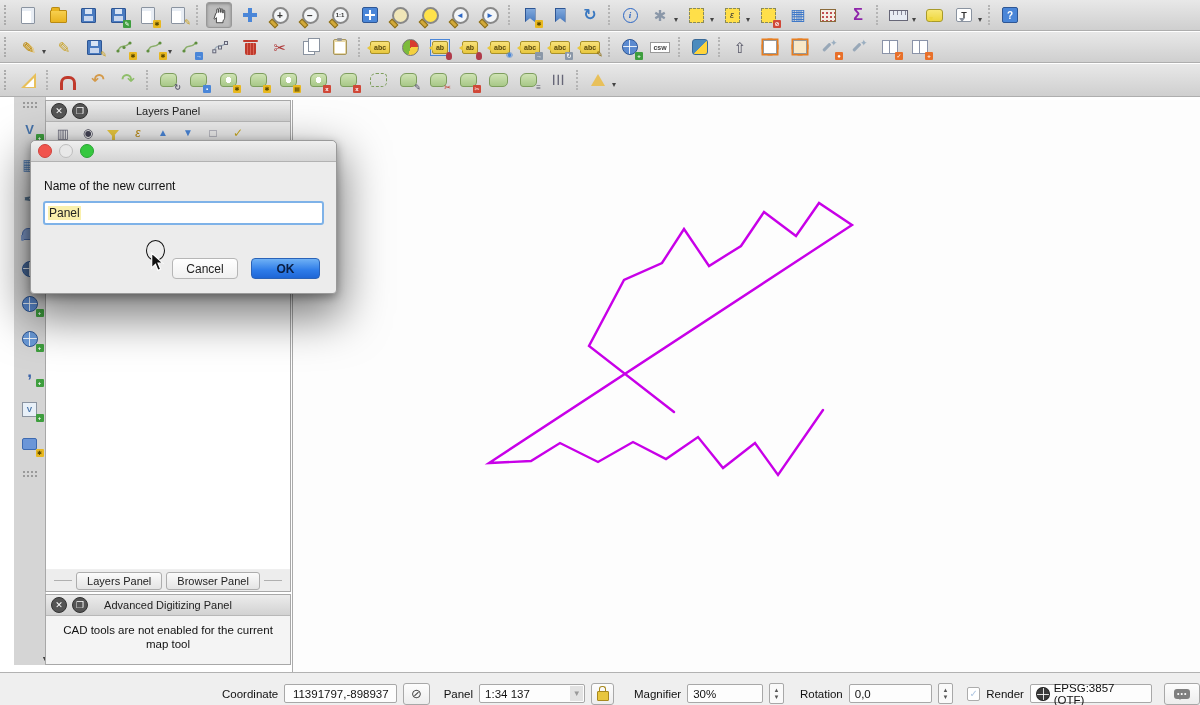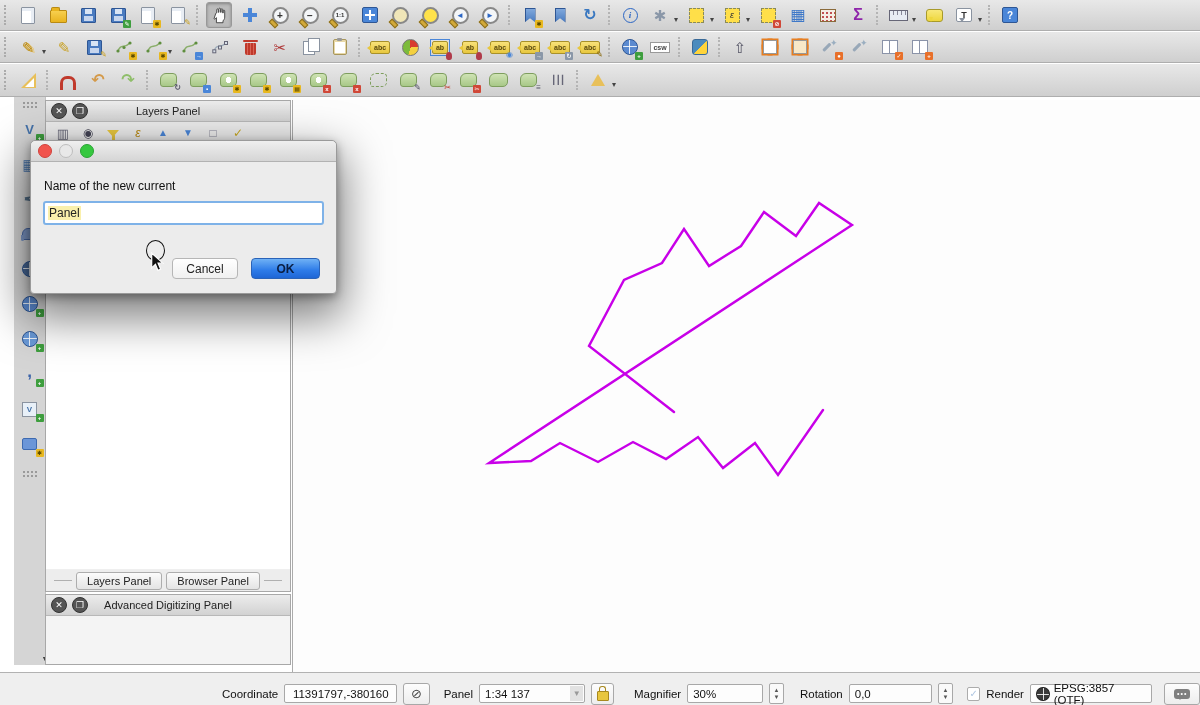--- a/index.html
+++ b/index.html
@@ -605,20 +605,21 @@
       <span class="tabline"></span>
     </div>
   </div>
 
   <div class="panel" id="adv-panel">
     <div class="phead">
       <span class="pbtn">✕</span>
       <span class="pbtn">❐</span>
       <span class="ptitle">Advanced Digitizing Panel</span>
     </div>
+    <div id="adv-msg">CAD tools are not enabled for the current map tool</div>
   </div>
 
   <div id="dialog">
     <div id="dlg-titlebar">
       <span class="light red"></span>
       <span class="light min"></span>
       <span class="light grn"></span>
     </div>
     <div id="dlg-label">Name of the new current</div>
     <div id="dlg-input">
@@ -632,21 +633,21 @@
 
   <div id="cursor">
     <span class="spin"></span>
     <svg width="14" height="20" viewBox="0 0 11 17" style="position:absolute;left:6px;top:12px">
       <path d="M1 1 L1 13.5 L4.2 10.4 L6.3 15.6 L8.6 14.6 L6.4 9.5 L10.5 9.5 Z" fill="#111" stroke="#fff" stroke-width="1"></path>
     </svg>
   </div>
 
   <div id="statusbar">
     <span>Coordinate</span>
-    <span class="sfield" style="width:120px;justify-content:center">11391797,-380160</span>
+    <span class="sfield" style="width:120px;justify-content:center">11391797,-898937</span>
     <span class="sbtn" style="width:26px">
         <span style="font-size:13px;color:#444">⊘</span>
       </span>
     <span style="margin-left:8px">Panel</span>
     <span class="sfield scombo" style="width:112px">
         <span>1:34 137</span>
         <span class="chev">▼</span>
       </span>
     <span class="sbtn" style="width:22px">
         <span class="lock"></span>

